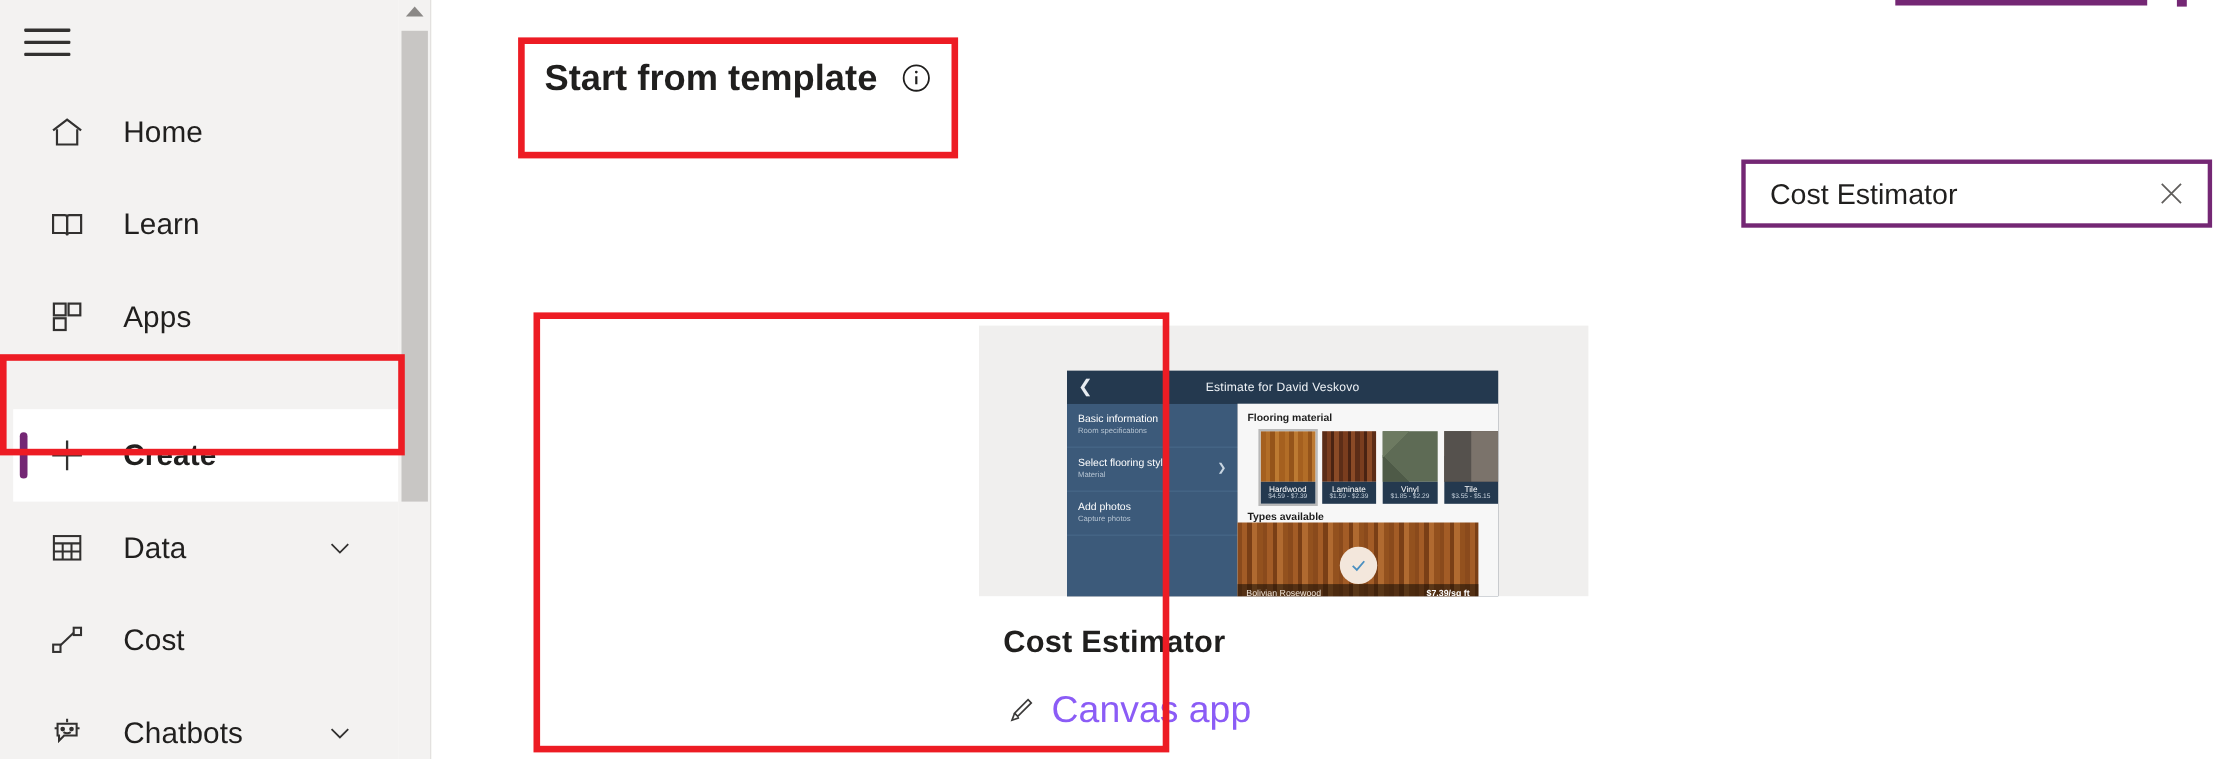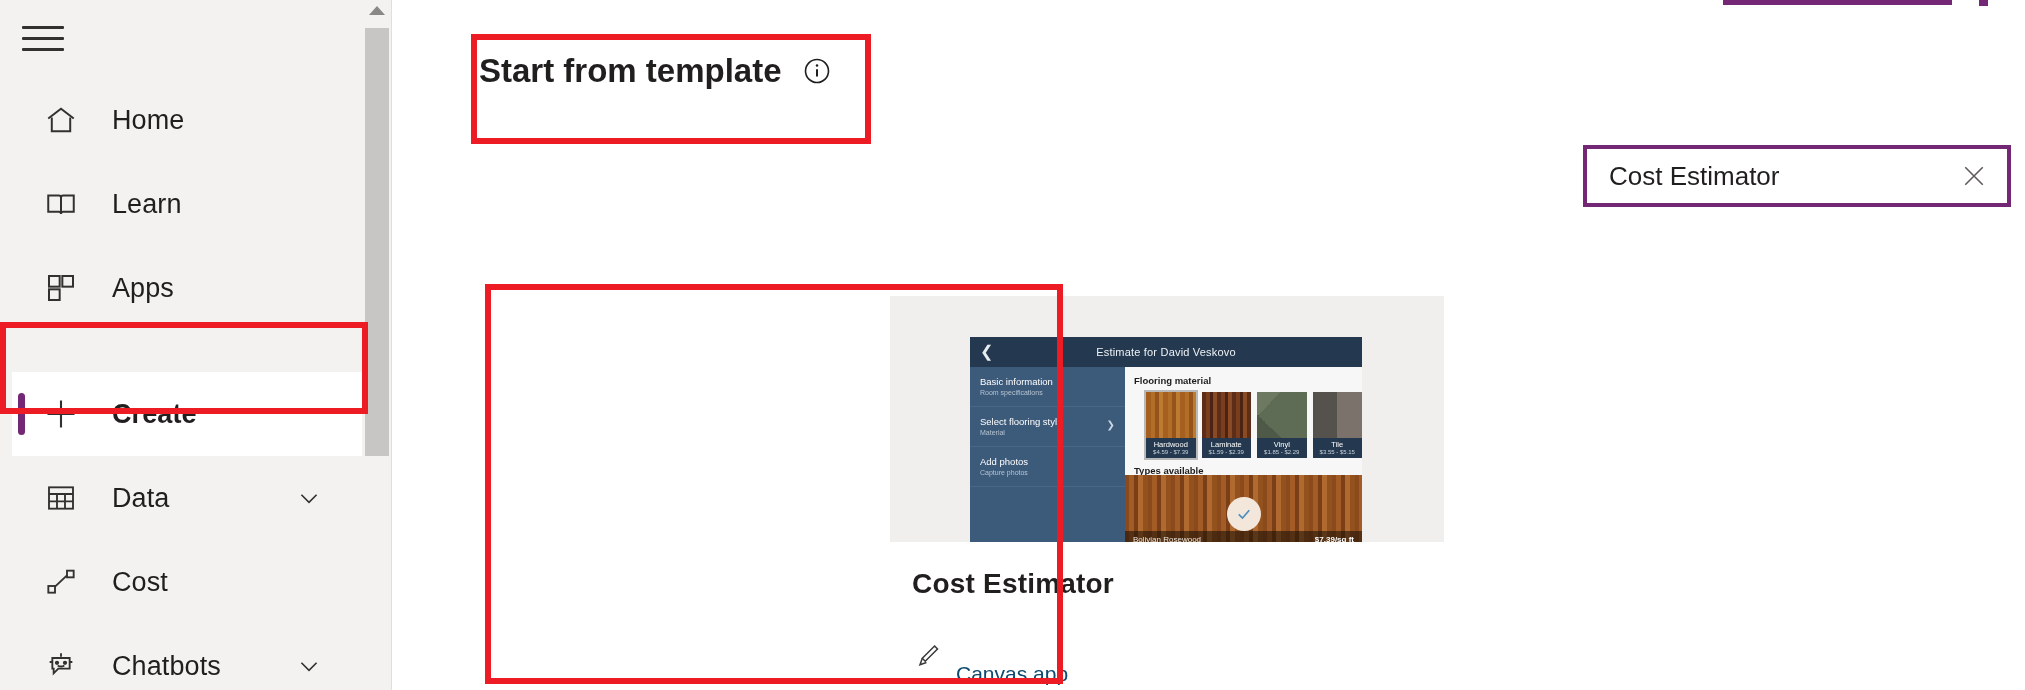--- a/index.html
+++ b/index.html
@@ -126,21 +126,21 @@
   }
   .topbar-dot {
     position: absolute;
     left: 1586px; top: 0;
     width: 9px; height: 6px;
     background: #742774;
   }
 
   .page-title-wrap {
     position: absolute;
-    left: 86px; top: 52px;
+    left: 102px; top: 52px;
     display: flex; align-items: center; gap: 20px;
   }
   .page-title {
     font-size: 33px;
     font-weight: bold;
     color: #201f1e;
     white-space: nowrap;
   }
   .info-icon {
     width: 30px; height: 30px;
@@ -264,21 +264,21 @@
       linear-gradient(45deg,#4e5a47 25%,transparent 25%) 0 0/26px 24px,
       #5e6b55; }
   .img-tile { background:
       linear-gradient(90deg,#55514d 50%,#7b736b 50%) 0 0/26px 24px,
       linear-gradient(180deg,#6a625a 50%,#3e3a36 50%) 0 0/26px 24px,
       #5a544e; }
   .types-label { font-size: 9.5px; color: #1c1c1c; font-weight: bold; padding: 7px 0 0 9px; }
   .wood-strip {
     position: absolute;
     left: 0; bottom: 0;
-    width: 237px; height: 72px;
+    width: 219px; height: 72px;
     background: repeating-linear-gradient(90deg,#8a4a1c 0 4px,#a35c26 4px 9px,#7a3f16 9px 13px,#b06a30 13px 18px,#93511e 18px 23px);
     text-align: right;
   }
   .wood-check {
     position: absolute; left: 50%; top: 22px; transform: translateX(-50%);
     width: 34px; height: 34px; border-radius: 50%;
     background: #f3e7dc;
     display: flex; align-items: center; justify-content: center;
   }
   .wood-bar {
@@ -293,21 +293,21 @@
   .card-body { padding: 26px 0 0 22px; }
   .card-title {
     font-size: 28px; font-weight: bold; color: #201f1e;
     letter-spacing: .2px;
   }
   .card-sub {
     display: flex; align-items: center; gap: 14px;
     margin-top: 26px;
   }
   .card-sub .pen-icon { width: 30px; height: 30px; display: flex; align-items: center; justify-content: center; }
-  .card-sub .sub-label { font-size: 21px; color: #0c4a6e; margin-top: 36px; }
+  .card-sub .sub-label { font-size: 34px; color: #8b5cf6; }
 </style>
 </head>
 <body>
 
 <div class="app">
 
   <nav class="sidebar">
 
     <div class="hamburger">
       <span></span>

